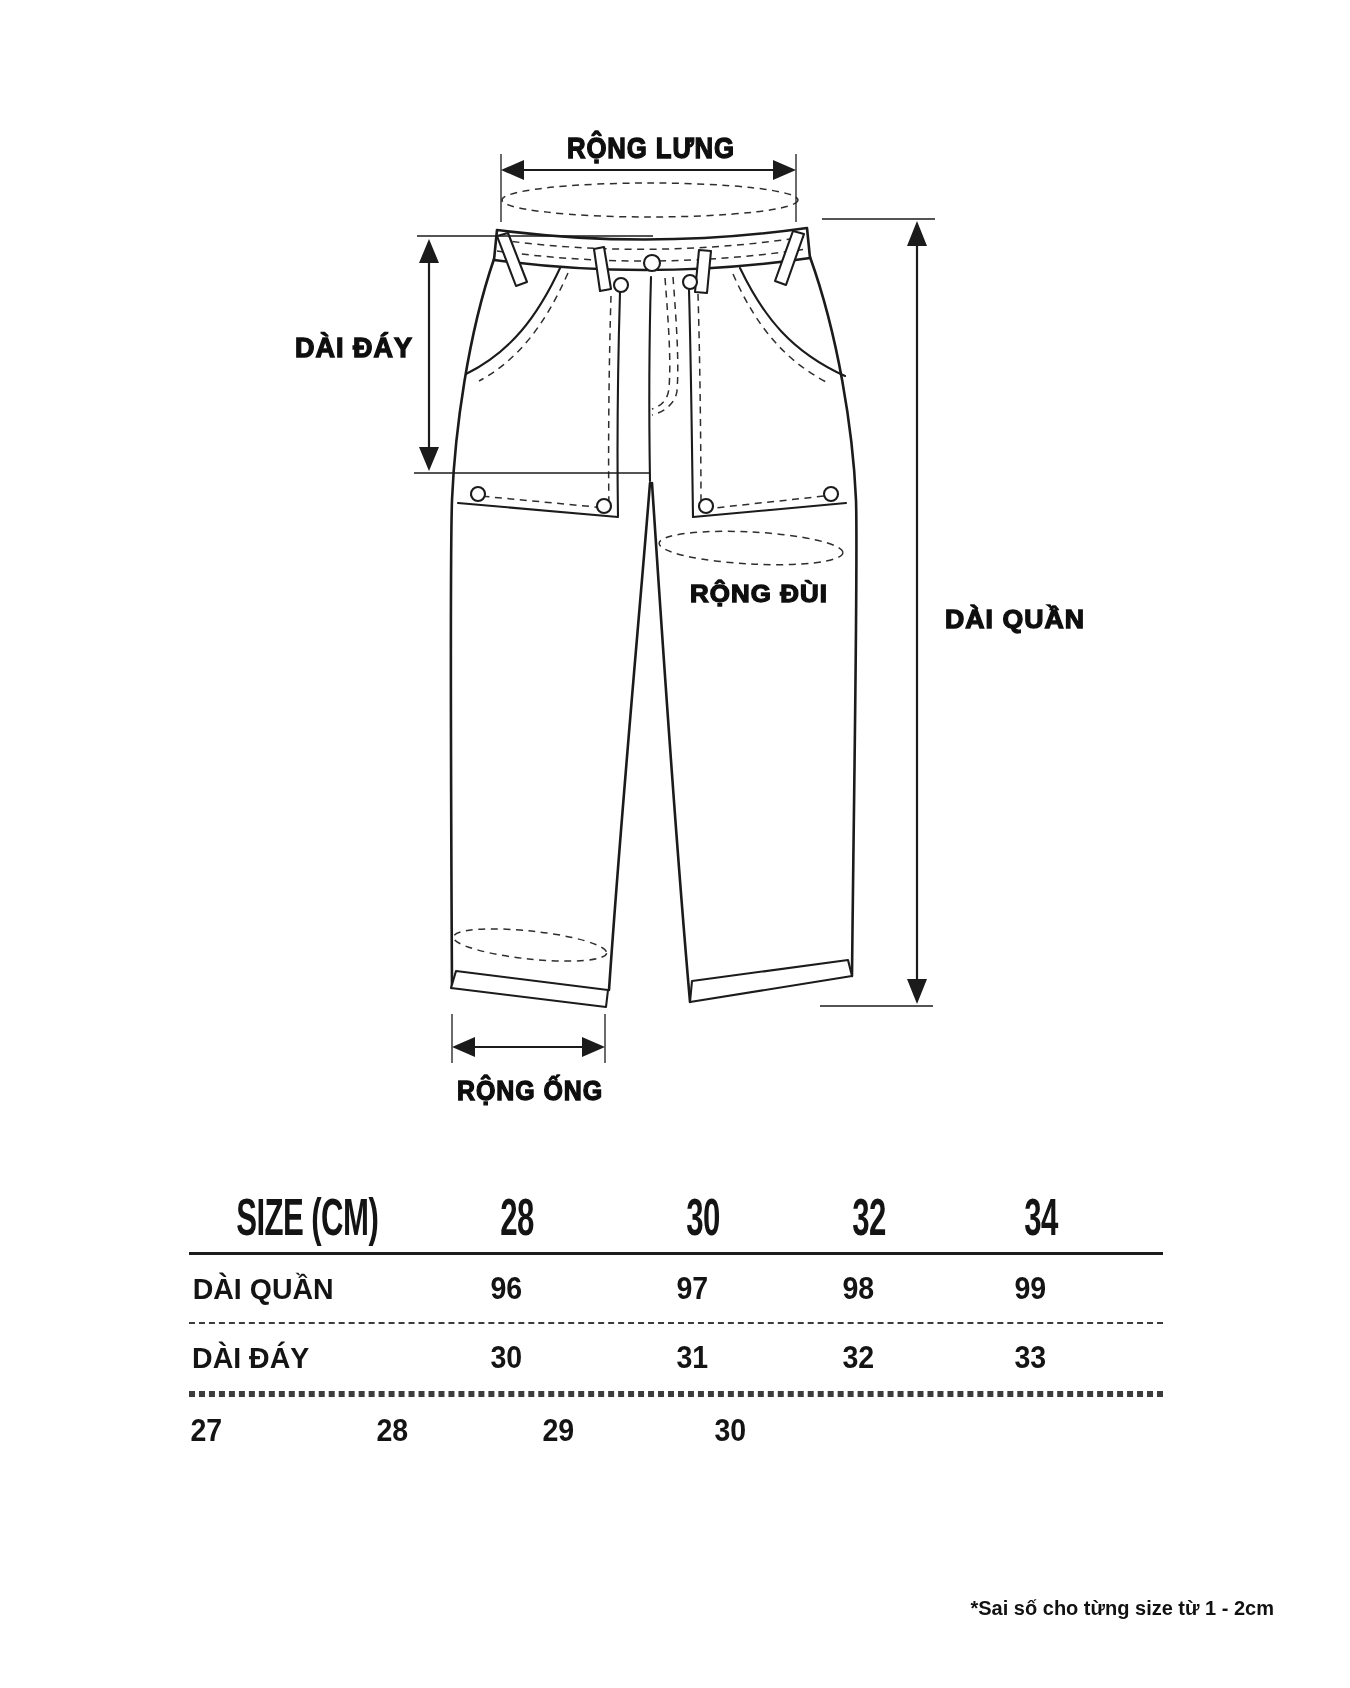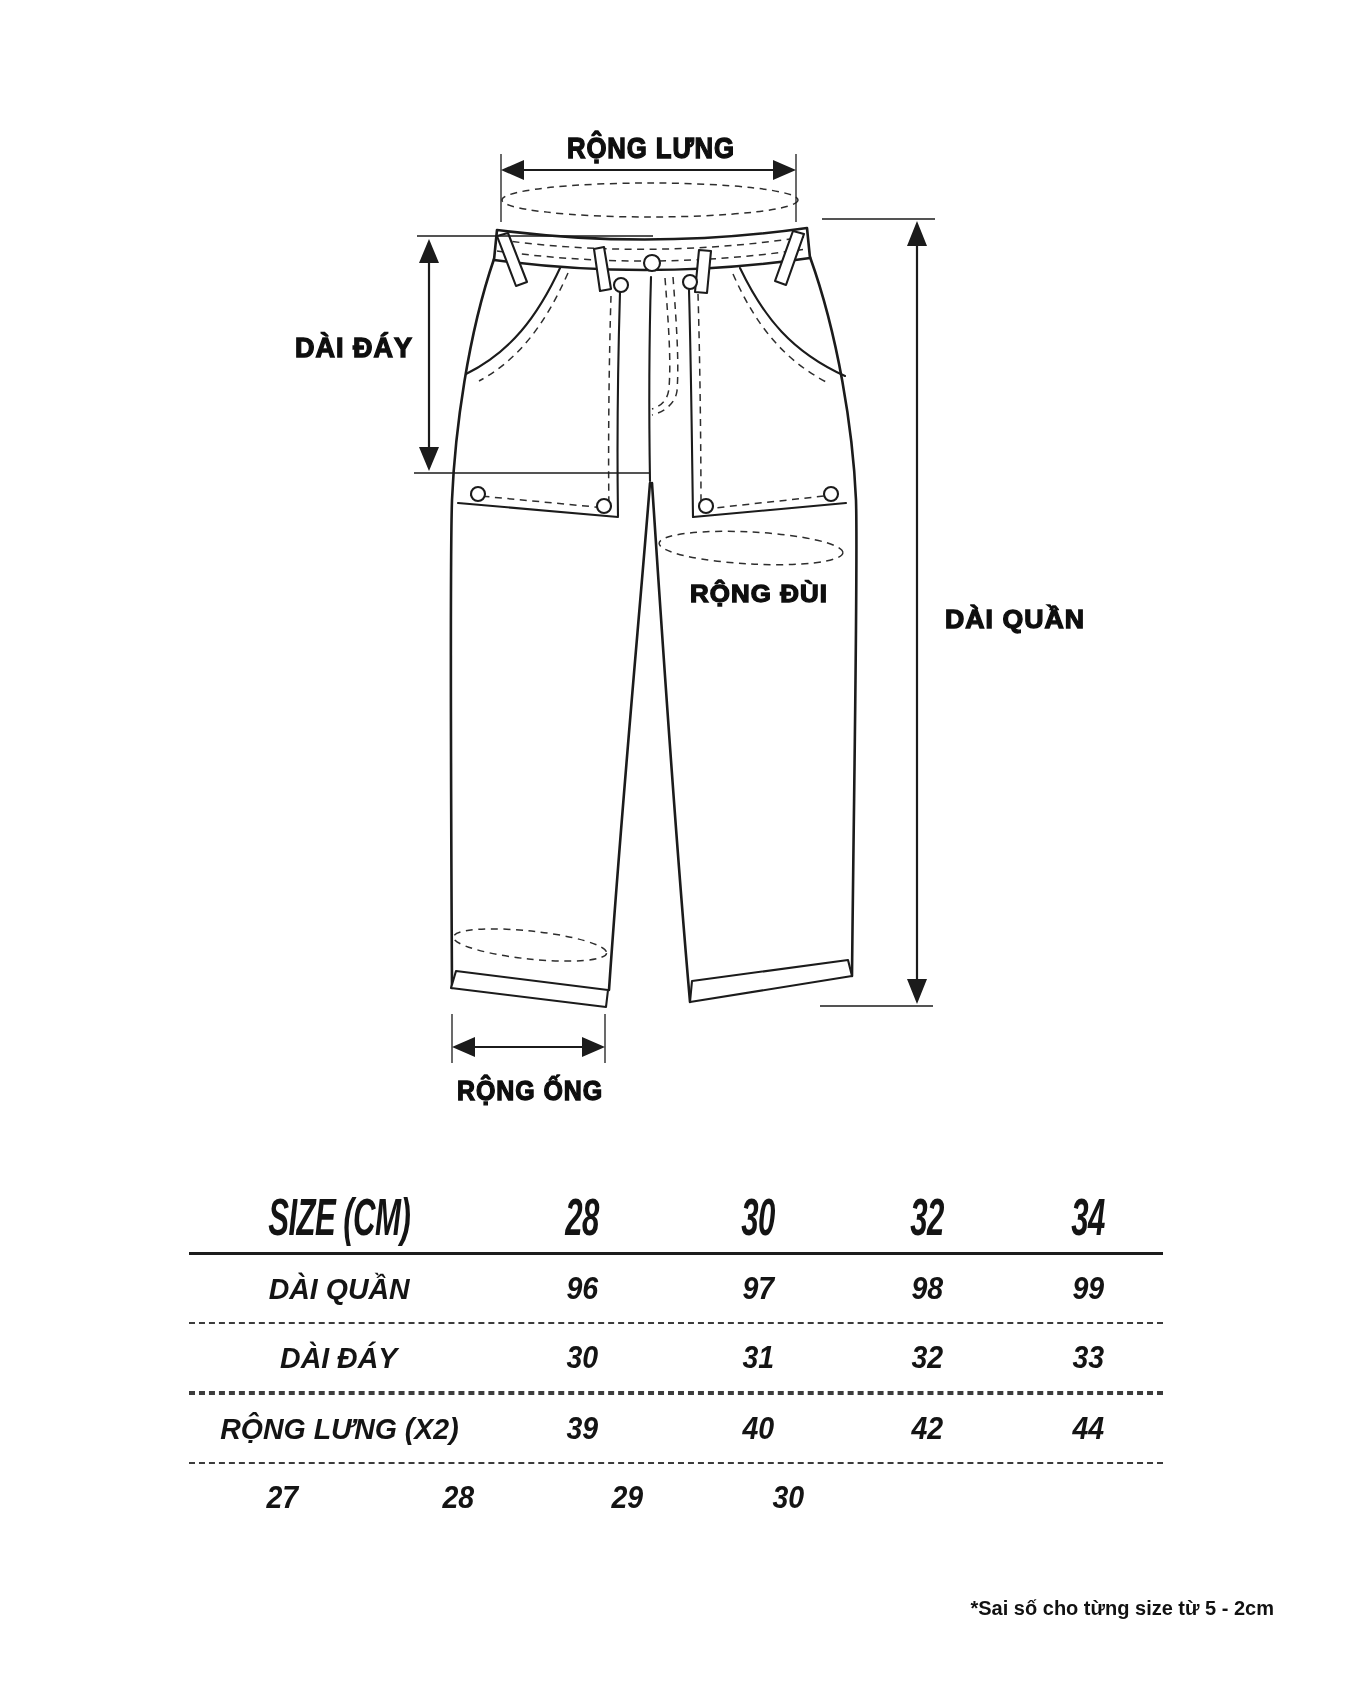--- a/index.html
+++ b/index.html
@@ -19,21 +19,21 @@
   .dlabel{
     font-family:"Liberation Sans","DejaVu Sans",sans-serif;font-weight:bold;
     fill:#0e0e0e;stroke:#0e0e0e;stroke-width:1.3;paint-order:stroke;letter-spacing:1px;
   }
   
   .size-table{position:absolute;left:189px;top:1182px;width:974px;}
   .t-row{display:flex;align-items:center;}
   .t-head{height:70px;border-bottom:3px solid #1c1c1c;}
   .t-body{height:67px;}
   .t-sep{height:0;border-top:2px dashed #3c3c3c;}
-  .cell{display:flex;align-items:center;justify-content:center;overflow:visible;font-style:italic;}
+  .cell{display:flex;align-items:center;justify-content:flex-start;overflow:visible;}
   .c0{width:300px;}.c1{width:186px;}.c2{width:166px;}.c3{width:172px;}.c4{width:150px;}
   .t-head .cell span{
     font-size:52px;font-weight:bold;letter-spacing:-1px;
     display:inline-block;transform:scaleX(0.60);transform-origin:center;white-space:nowrap;
   }
   .t-body .cell.label span{
     font-size:30px;font-weight:bold;display:inline-block;transform:scaleX(0.95);
     transform-origin:center;white-space:nowrap;
   }
   .t-body .cell.value span{
@@ -202,49 +202,32 @@
         <span>32</span>
       </div>
     <div class="cell c4 value">
         <span>33</span>
       </div>
   </div>
   <div class="t-sep"></div>
 
   <div class="t-sep"></div>
 
-  <div class="t-row t-body">
-    <div class="cell c0 label">
-        <span>RỘNG LƯNG (X2)</span>
-      </div>
-    <div class="cell c1 value">
-        <span>39</span>
-      </div>
-    <div class="cell c2 value">
-        <span>40</span>
-      </div>
-    <div class="cell c3 value">
-        <span>42</span>
-      </div>
-    <div class="cell c4 value">
-        <span>44</span>
-      </div>
-  </div>
   <div class="t-sep"></div>
 
   <div class="t-row t-body">
     <div class="cell c1 value">
         <span>27</span>
       </div>
     <div class="cell c2 value">
         <span>28</span>
       </div>
     <div class="cell c3 value">
         <span>29</span>
       </div>
     <div class="cell c4 value">
         <span>30</span>
       </div>
   </div>
 
 </div>
 
-<div class="footnote">*Sai số cho từng size từ 5 - 2cm</div>
+<div class="footnote">*Sai số cho từng size từ 1 - 2cm</div>
 
 </body></html>

